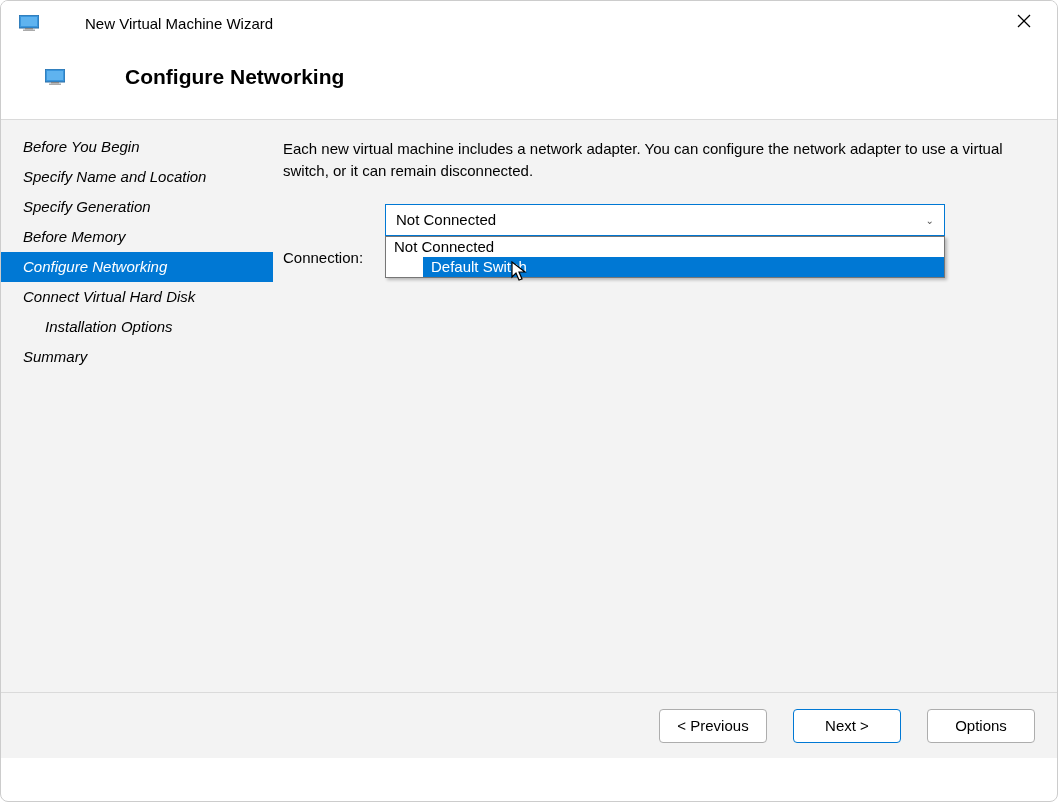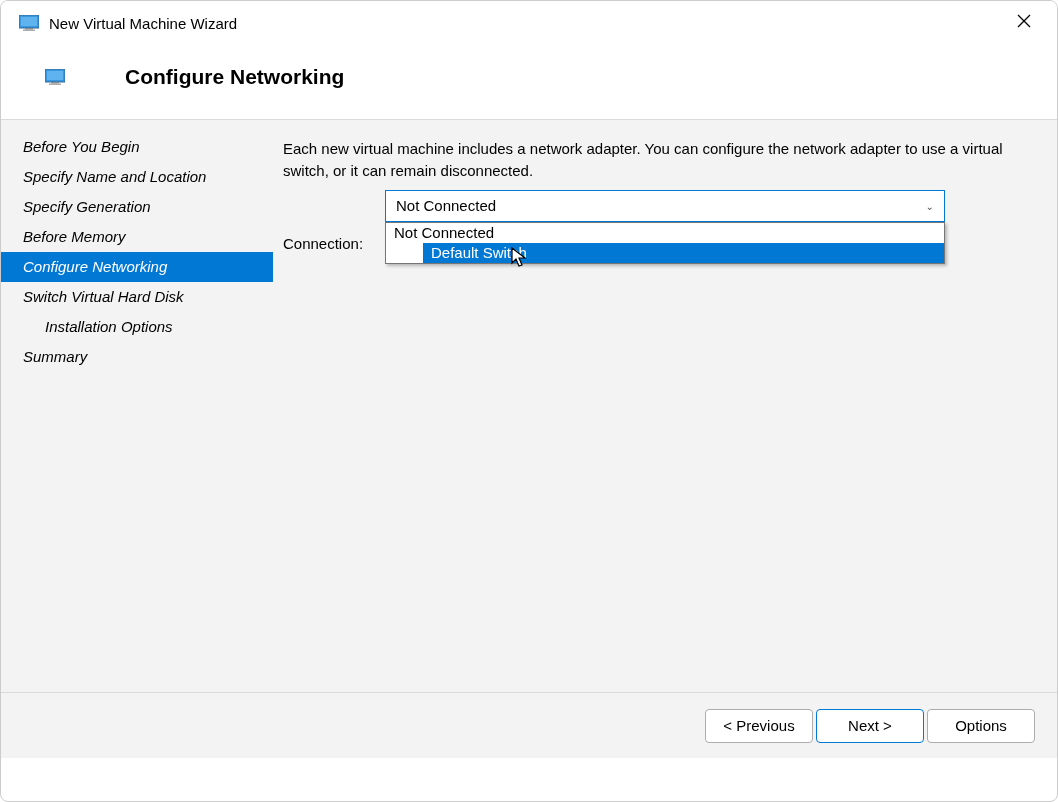--- a/index.html
+++ b/index.html
@@ -34,20 +34,21 @@
       justify-content: center;
     }
     .titlebar .app-icon svg {
       width: 20px;
       height: 16px;
     }
     .titlebar .title {
       flex: 1;
       font-size: 15px;
       color: #000000;
+      margin-left: 36px;
     }
     .titlebar .close {
       width: 46px;
       height: 32px;
       display: flex;
       align-items: center;
       justify-content: center;
       font-size: 16px;
       color: #000000;
       background: transparent;
@@ -105,21 +106,21 @@
     }
     .content {
       flex: 1;
       padding: 18px 30px 18px 10px;
       position: relative;
     }
     .content .desc {
       font-size: 15px;
       color: #000000;
       line-height: 1.45;
-      margin-bottom: 8px;
+      margin-bottom: 22px;
     }
     .conn-row {
       display: flex;
       align-items: flex-start;
     }
     .conn-label {
       width: 102px;
       font-size: 15px;
       color: #000000;
       padding-top: 5px;
@@ -180,21 +181,21 @@
     }
     .cursor svg {
       width: 18px;
       height: 22px;
     }
     .footer {
       display: flex;
       justify-content: flex-end;
       align-items: center;
       padding: 14px 22px;
-      gap: 3px;
+      gap: 26px;
       background: #f3f3f3;
       border-top: 1px solid #dadada;
       height: 66px;
     }
     .footer button {
       min-width: 108px;
       height: 34px;
       border: 1px solid #adadad;
       border-radius: 4px;
       background: #ffffff;
@@ -245,21 +246,21 @@
 
 <div class="divider"></div>
 
 <div class="body">
   <div class="sidebar" id="sidebar">
       <div class="step">Before You Begin</div>
       <div class="step">Specify Name and Location</div>
       <div class="step">Specify Generation</div>
       <div class="step">Before Memory</div>
       <div class="step active">Configure Networking</div>
-      <div class="step">Switch Virtual Hard Disk</div>
+      <div class="step">Connect Virtual Hard Disk</div>
       <div class="step indent">Installation Options</div>
       <div class="step">Summary</div>
     </div>
 
   <div class="content">
     <p class="desc">Each new virtual machine includes a network adapter. You can configure the network adapter to use a virtual switch, or it can remain disconnected.</p>
 
     <div class="conn-row">
       <div class="conn-label">Connection:</div>
       <div class="conn-field">

